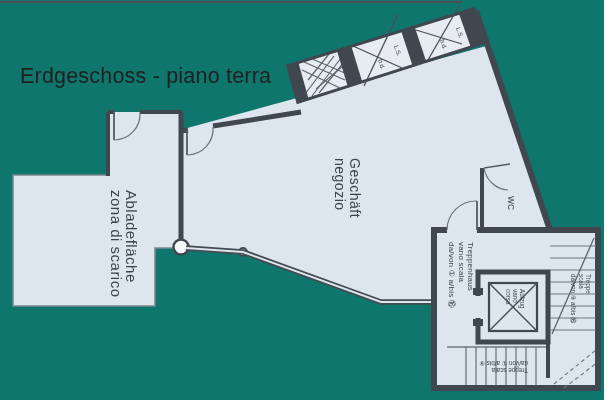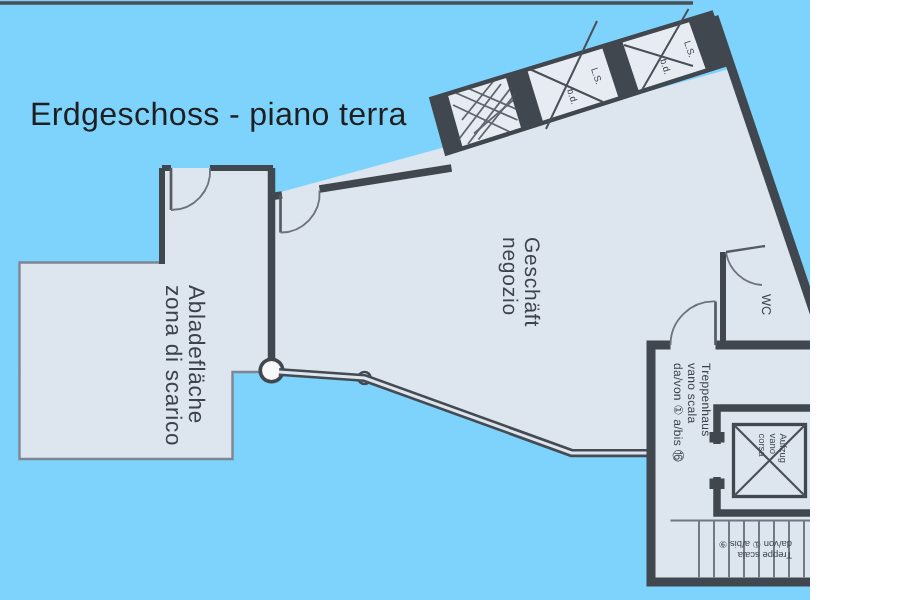--- a/index.html
+++ b/index.html
@@ -1,19 +1,19 @@
 <!DOCTYPE html>
 <html><head>
 <meta charset="utf-8">
 <style>
   html,body{margin:0;padding:0;background:#ffffff;}
   .stage{
     position:relative;
-    width:540px;height:400px;
-    background:#7dd3fc;
+    width:604px;height:400px;
+    background:#0f766e;
     overflow:hidden;
     font-family:"Liberation Sans", sans-serif;
   }
   .plan-title{
     position:absolute;
     left:20px;top:64px;
     font-size:21.5px;
     letter-spacing:.2px;
     color:#1f1f1f;
   }

